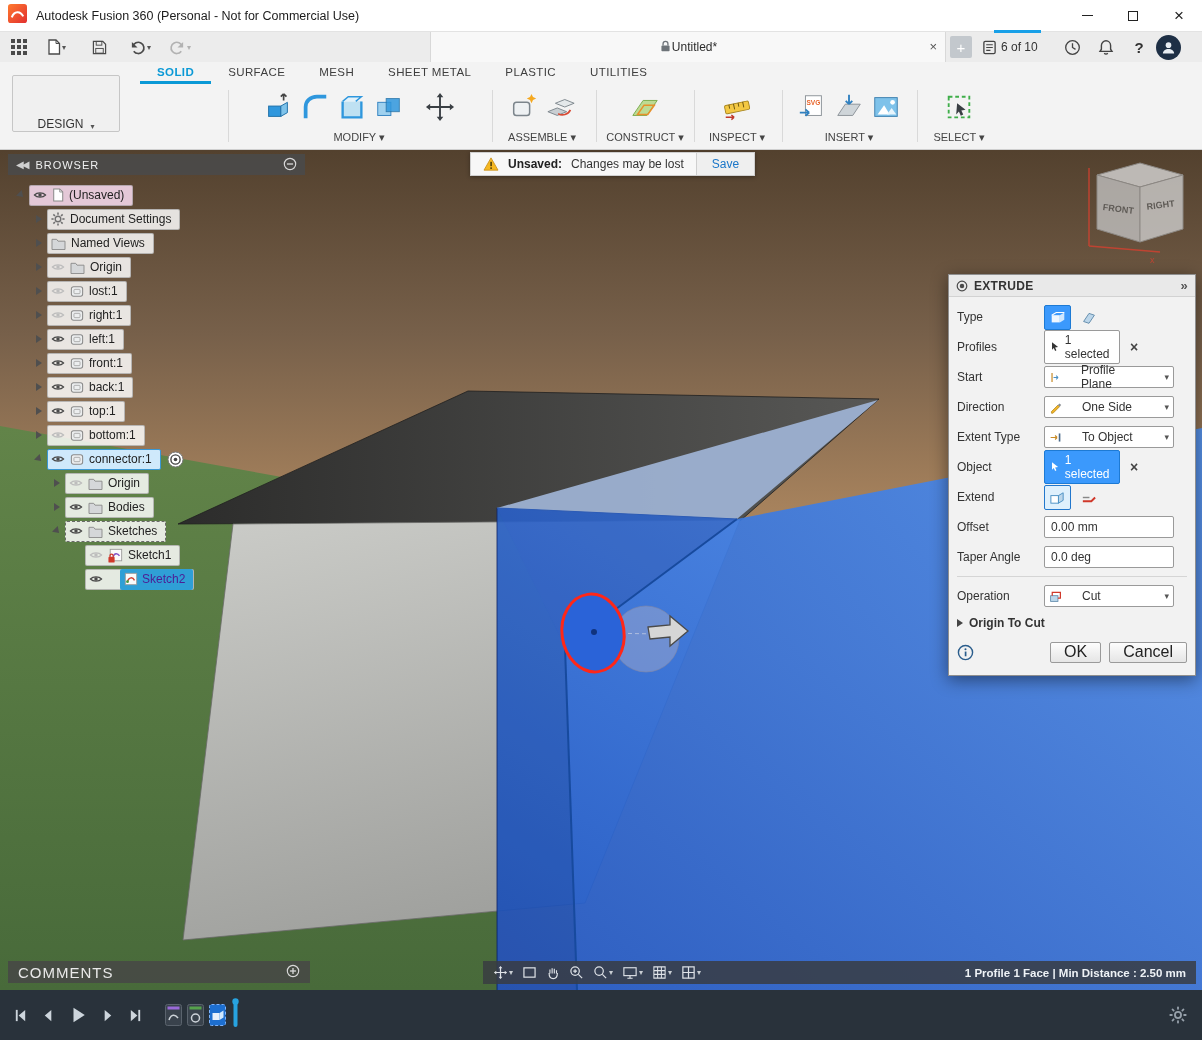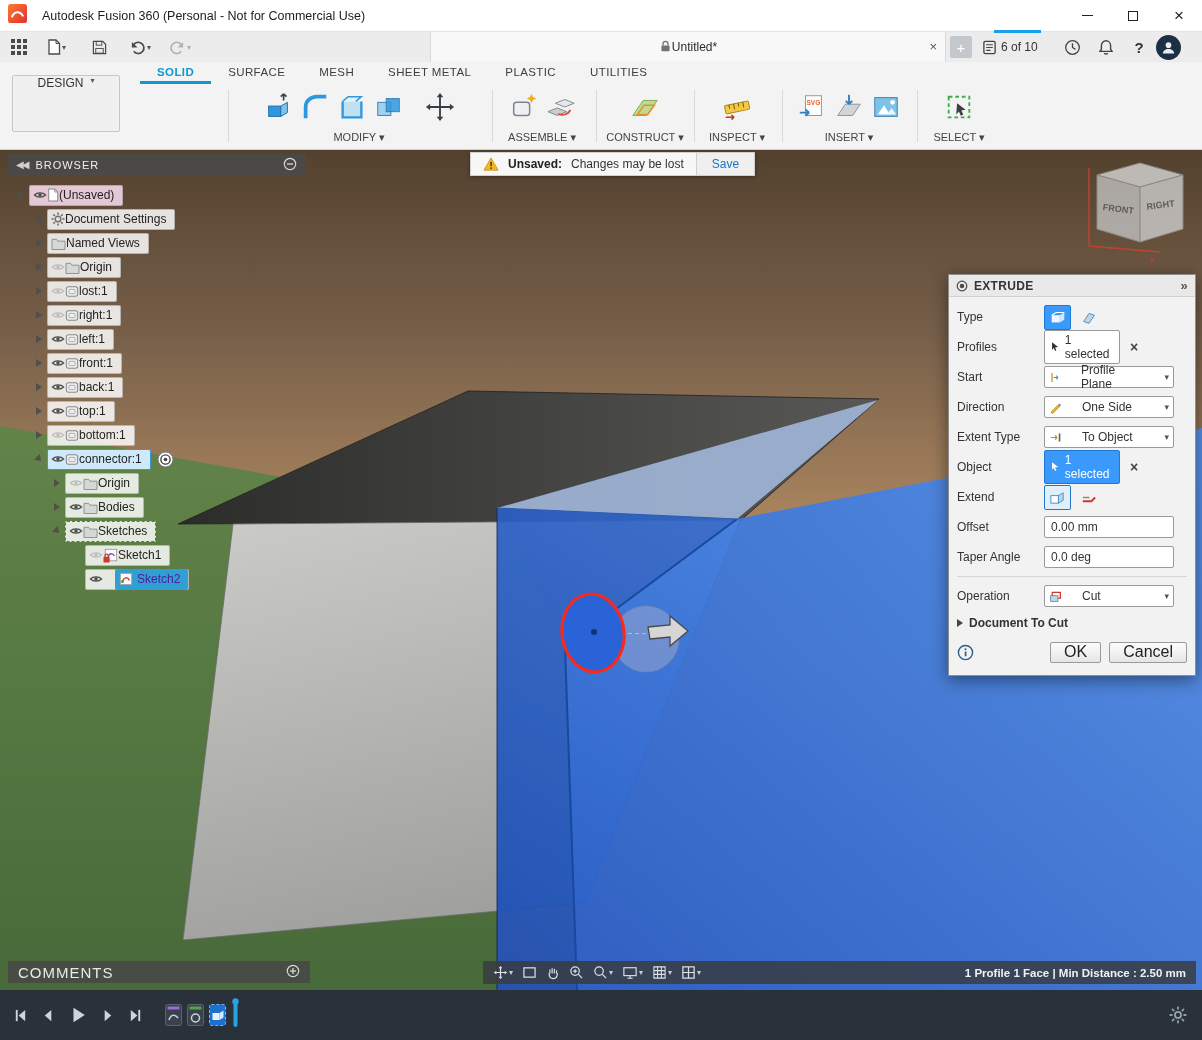--- a/index.html
+++ b/index.html
@@ -1,40 +1,40 @@
 <!DOCTYPE html>
 <html><head>
 <meta charset="utf-8">
 <style>
 *{margin:0;padding:0;box-sizing:border-box}
 html,body{background:#6b6b6b}
 #app{position:relative;width:1202px;height:1040px;background:#fff;overflow:hidden;font-family:"Liberation Sans",sans-serif;-webkit-font-smoothing:antialiased}
 
 .titlebar{position:absolute;left:0;top:0;width:1202px;height:32px;background:#fff;border-bottom:1px solid #e3e3e3;display:flex;align-items:center}
 .titlebar .logo{margin-left:8px}
-.titlebar .ttl{margin-left:15px;font-size:12.5px;color:#1c1c1c}
+.titlebar .ttl{margin-left:9px;font-size:12.5px;color:#1c1c1c}
 .winbtns{margin-left:auto;display:flex}
 .wb{width:46px;height:31px;display:flex;align-items:center;justify-content:center;color:#222}
 .wb .minb{width:11px;height:1px;background:#222}
 .wb .maxb{width:10px;height:10px;border:1px solid #222}
 .wb.close{font-size:17px}
 
 .qat{position:absolute;left:0;top:32px;width:1202px;height:30px;background:#ececec;display:flex;align-items:center}
 .qicon{display:flex;align-items:center;justify-content:center;height:26px;padding:0 5px;color:#3c3c3c}
 .qcaret{font-size:8px;color:#555;margin-left:1px}
 .tabstrip{position:absolute;left:430px;top:0;width:516px;height:30px;background:#f8f8f8;border-left:1px solid #d8d8d8;border-right:1px solid #d8d8d8;display:flex;align-items:center;justify-content:center;gap:0;font-size:12px;color:#2c2c2c}
 .tabstrip .closex{position:absolute;right:8px;top:7px;font-size:13px;color:#555}
 .bluebar{position:absolute;left:563px;top:-2px;width:47px;height:3px;background:#18a0e8}
 .newtab{position:absolute;left:950px;top:4px;width:22px;height:22px;background:#c3c8cd;color:#fff;border-radius:2px;display:flex;align-items:center;justify-content:center;font-size:15px}
 .jobstat{position:absolute;left:982px;top:0;height:30px;display:flex;align-items:center;gap:4px;font-size:12px;color:#333}
 .trayic{position:absolute;top:0;height:30px;display:flex;align-items:center;justify-content:center;width:30px;color:#3c3c3c}
 .avatar{position:absolute;left:1156px;top:3px;width:25px;height:25px;border-radius:50%;background:#1e2f45;display:flex;align-items:center;justify-content:center}
 
 .ribbon{position:absolute;left:0;top:62px;width:1202px;height:88px;background:#f3f3f3;border-bottom:1px solid #cfcfcf}
-.designbtn{position:absolute;left:12px;top:13px;width:108px;height:57px;border:1px solid #c6c6c6;border-radius:2px;background:#f0f0f0;display:flex;align-items:flex-start;justify-content:center;font-size:12px;color:#333;gap:6px}
+.designbtn{position:absolute;left:12px;top:13px;width:108px;height:57px;border:1px solid #c6c6c6;border-radius:2px;background:#f0f0f0;display:flex;align-items:flex-end;justify-content:center;font-size:12px;color:#333;gap:6px}
 .rtabs{position:absolute;left:140px;top:0;height:22px;display:flex}
 .rtab{padding:4px 17px 3px;font-size:11.5px;letter-spacing:.4px;color:#3e3e3e}
 .rtab.active{color:#0a99d6;border-bottom:3px solid #0a99d6;font-weight:bold}
 .group{position:absolute;top:24px;text-align:center}
 .gicons{display:flex;gap:7px;align-items:center;justify-content:center;height:42px}
 .glabel{font-size:11px;color:#444;margin-top:3px}
 .gdiv{position:absolute;top:28px;width:1px;height:52px;background:#d9d9d9}
 .ric{width:30px;height:30px}
 
 .vp{position:absolute;left:0;top:150px;width:1202px;height:840px;overflow:hidden}
@@ -47,21 +47,21 @@
 .wsave{background:#efefef;border:1px solid #cfcfcf;border-left:none;display:flex;align-items:center;padding:0 15px;color:#1b76c8}
 
 #browser{position:absolute;left:0;top:0;width:340px;height:480px}
 .bhead{position:absolute;left:8px;top:4px;width:297px;height:21px;background:rgba(74,74,74,.88);color:#efefef;font-size:11px;letter-spacing:1px;display:flex;align-items:center;gap:8px;padding:0 8px}
 .bhead .collapser{font-size:10px;color:#cfcfcf;letter-spacing:-2px}
 .bhead .minus{margin-left:auto}
 .brow{position:absolute;height:22px;display:flex;align-items:center}
 .tri{width:0;height:0;border-left:6px solid #4f4f4f;border-top:4.5px solid transparent;border-bottom:4.5px solid transparent;margin-right:5px}
 .tri.exp{transform:rotate(45deg)}
 .tri.none{visibility:hidden}
-.pill{display:flex;align-items:center;background:rgba(255,255,255,.84);border:1px solid rgba(140,140,140,.55);border-radius:2px;padding:1px 8px 1px 3px;font-size:12px;color:#222;height:21px;white-space:nowrap}
+.pill{display:flex;align-items:center;gap:5px;background:rgba(255,255,255,.84);border:1px solid rgba(140,140,140,.55);border-radius:2px;padding:1px 8px 1px 3px;font-size:12px;color:#222;height:21px;white-space:nowrap}
 .pill.pink{background:rgba(243,214,233,.9)}
 .pill.sel{background:#cfe9fb;border-color:#3a97d4}
 .pill.dash{border:1px dashed #6a6a6a}
 .eyeic{color:#4a4a4a;display:flex}
 .eyeic.off{color:#bdbdbd}
 .lblblue{background:#2f9fd6;color:#4c1d95;padding:0 8px 0 4px;border-radius:2px;margin:-1px -8px -1px 12px;height:21px;display:flex;align-items:center;gap:4px}
 .radio{margin-left:6px;display:flex}
 
 .dialog{position:absolute;left:948px;top:124px;width:248px;background:#f2f2f2;border:1px solid #8f8f8f;box-shadow:0 4px 16px rgba(0,0,0,.45);font-size:12px;color:#333}
 .dlg-h{height:22px;display:flex;align-items:center;gap:6px;padding:0 7px;background:#e9e9e9;border-bottom:1px solid #d2d2d2;font-weight:bold;letter-spacing:.3px}
@@ -801,21 +801,21 @@
             <svg width="13" height="13" viewBox="0 0 16 16">
                 <rect x="2" y="7" width="9" height="7" fill="#bcd6ea" stroke="#5b87a8"></rect>
                 <path d="M4 7V3h10v7h-3" fill="none" stroke="#d0382a" stroke-width="1.5"></path>
               </svg>
             <span>Cut</span>
               <span class="caret">▾</span>
           </span>
         </div>
         <div class="dsec">
           <span class="tri2"></span>
-          <span>Document To Cut</span>
+          <span>Origin To Cut</span>
         </div>
         <div class="dfoot">
           <svg width="17" height="17" viewBox="0 0 18 18">
               <circle cx="9" cy="9" r="7.5" fill="none" stroke="#2a5d8c" stroke-width="1.5"></circle>
               <rect x="8.2" y="8" width="1.8" height="5" fill="#2a5d8c"></rect>
               <circle cx="9" cy="5.6" r="1.1" fill="#2a5d8c"></circle>
             </svg>
           <span class="btn" style="margin-left:auto">OK</span>
           <span class="btn" style="margin-left:8px">Cancel</span>
         </div>

